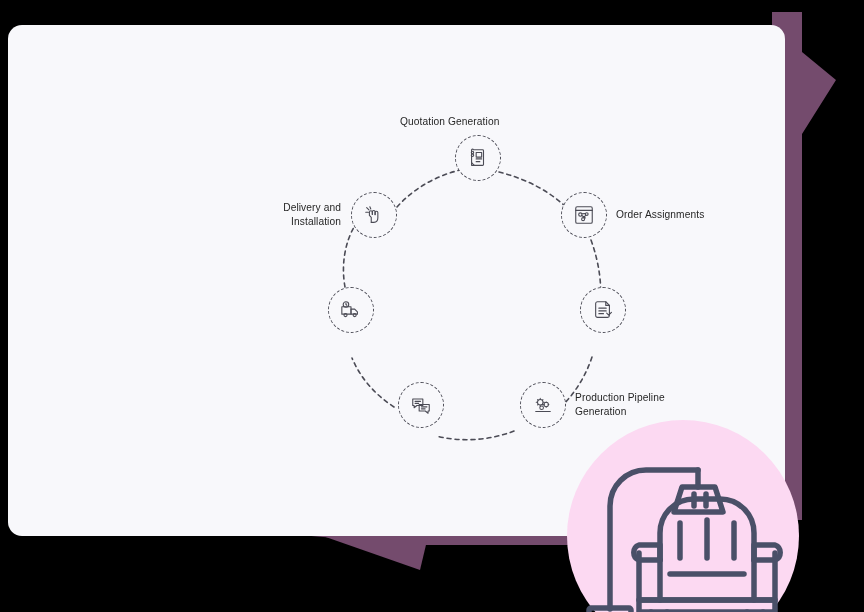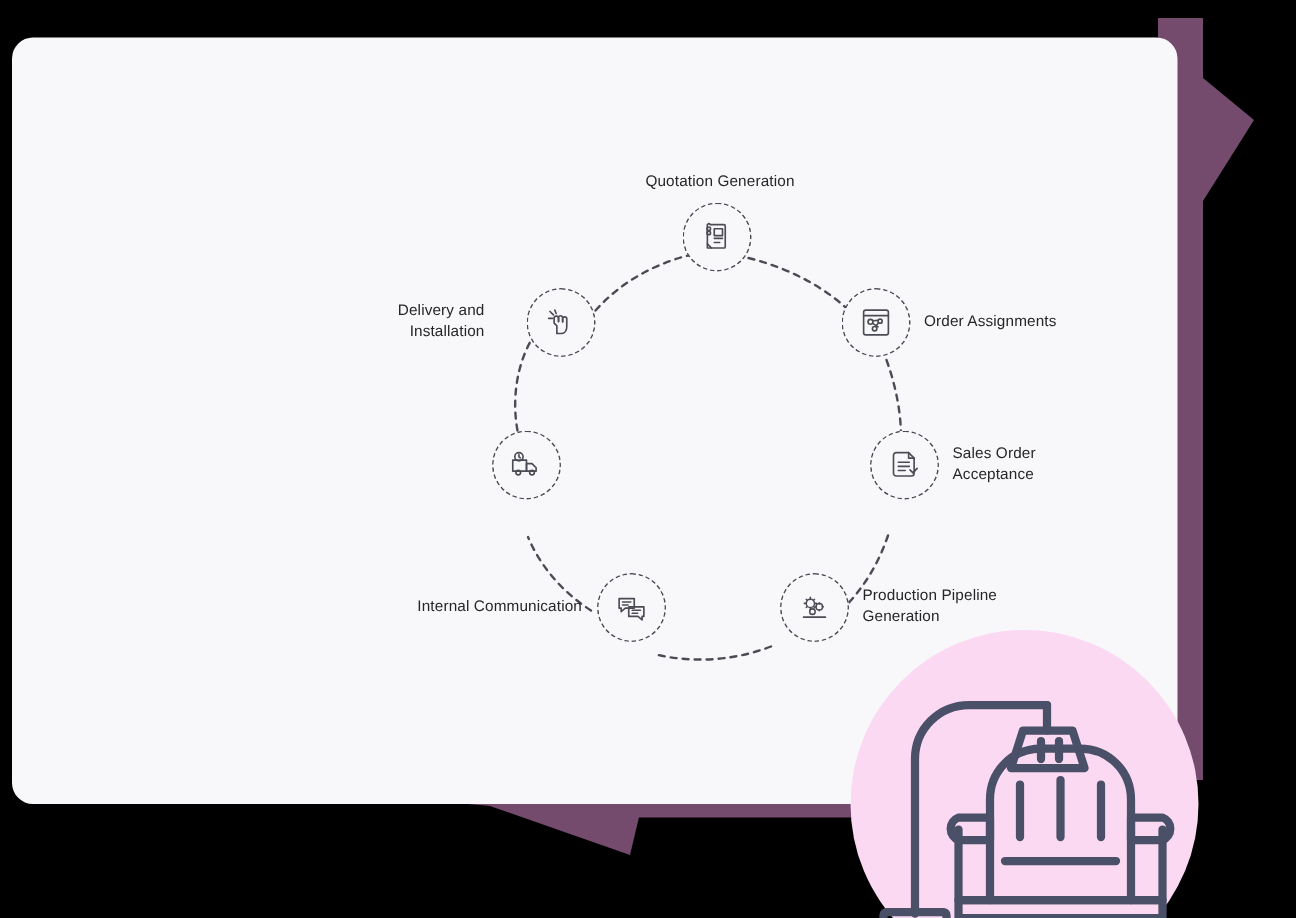--- a/index.html
+++ b/index.html
@@ -28,21 +28,21 @@
     display:flex;align-items:center;justify-content:center;
   }
   .node svg{display:block;}
 
   .node-label{
     position:absolute;font-size:10.2px;line-height:14px;color:#262626;
     letter-spacing:.1px;white-space:pre-line;
   }
   .lbl-right{text-align:left;}
   .lbl-left{text-align:right;}
-  .lbl-center{text-align:center;}
+  .lbl-center{}
 
   
   .pink-wrap{position:absolute;left:567px;top:420px;width:232px;height:232px;}
   .pink-circle{position:absolute;left:0;top:0;width:232px;height:232px;
     border-radius:50%;background:#FCD9F2;}
   .furniture{position:absolute;left:0;top:0;}
 </style>
 </head>
 <body>
 
@@ -96,22 +96,20 @@
     <div class="node-label lbl-right" style="left:608px;top:183px;width:160px;">Order Assignments</div>
 
     <div class="node" style="left:572px;top:262px;">
       <svg width="22" height="22" viewBox="0 0 24 24" fill="none" stroke="#4b4b55" stroke-width="1.2" stroke-linecap="round" stroke-linejoin="round">
         <path d="M6 3h9l4 4v11a2 2 0 0 1-2 2H6a2 2 0 0 1-2-2V5a2 2 0 0 1 2-2z"></path>
         <path d="M15 3v4h4"></path>
         <path d="M7.5 10h8M7.5 13h8M7.5 16h5"></path>
         <path d="M16 15.5l2.2 2.2 3-3.2"></path>
       </svg>
     </div>
-    <div class="node-label lbl-right" style="left:627px;top:271px;width:130px;">Sales Order
-Acceptance</div>
 
     <div class="node" style="left:512px;top:357px;">
       <svg width="22" height="22" viewBox="0 0 24 24" fill="none" stroke="#4b4b55" stroke-width="1.1" stroke-linecap="round" stroke-linejoin="round">
         <circle cx="9" cy="9" r="3"></circle>
         <circle cx="15.5" cy="11.5" r="2.4"></circle>
         <circle cx="10.5" cy="15" r="2"></circle>
         <path d="M9 4.6v1M9 12.4v1M4.6 9h1M12.4 9h1M6 6l.8.8M11.3 11.3l.8.8M12 6l-.8.8M6.7 11.3L6 12"></path>
         <path d="M15.5 8.6v.8M15.5 13.6v.8M12.6 11.5h.8M17.6 11.5h.8"></path>
         <path d="M4 19h16"></path>
       </svg>
@@ -120,42 +118,41 @@
 Generation</div>
 
     <div class="node" style="left:390px;top:357px;">
       <svg width="22" height="22" viewBox="0 0 24 24" fill="none" stroke="#4b4b55" stroke-width="1.2" stroke-linecap="round" stroke-linejoin="round">
         <path d="M3 5.5h11v7H7.5L4.5 15v-2.5H3z"></path>
         <path d="M5.5 8h6M5.5 10.2h4"></path>
         <path d="M10 11.5h11v7h-1.3V21l-3-2.5H10z"></path>
         <path d="M12.5 14h6M12.5 16.2h4"></path>
       </svg>
     </div>
-    <div class="node-label lbl-left" style="left:215px;top:373px;width:165px;">Internal Communication</div>
 
     <div class="node" style="left:320px;top:262px;">
       <svg width="22" height="22" viewBox="0 0 24 24" fill="none" stroke="#4b4b55" stroke-width="1.2" stroke-linecap="round" stroke-linejoin="round">
         <path d="M2 8.5h10v8H2z"></path>
         <path d="M12 11h4l3 3v2.5h-7z"></path>
         <circle cx="6" cy="17.5" r="1.7"></circle>
         <circle cx="16" cy="17.5" r="1.7"></circle>
         <circle cx="6.5" cy="6" r="3"></circle>
         <path d="M6.5 4.5V6l1 .8"></path>
       </svg>
     </div>
 
     <div class="node" style="left:343px;top:167px;">
       <svg width="22" height="22" viewBox="0 0 24 24" fill="none" stroke="#4b4b55" stroke-width="1.2" stroke-linecap="round" stroke-linejoin="round">
         <path d="M9 20v-5.5l-2-2V9a1.6 1.6 0 0 1 3.2 0v2.2"></path>
         <path d="M10.2 11.4V8.6a1.5 1.5 0 0 1 3 0v2.8"></path>
         <path d="M13.2 11.6V9.4a1.5 1.5 0 0 1 3 0V15c0 3-1.8 5-4.3 5H9"></path>
         <path d="M6.5 6.5L4 4M6 9H3M8.5 5.5L7.5 3"></path>
       </svg>
     </div>
-    <div class="node-label lbl-left" style="left:180px;top:176px;width:135px;">Delivery and
+    <div class="node-label lbl-left" style="left:198px;top:176px;width:135px;">Delivery and
 Installation</div>
 
   </div>
 
   <div class="pink-wrap">
     <div class="pink-circle"></div>
     <svg class="furniture" width="232" height="232" viewBox="0 0 232 232" fill="none" stroke="#4A5068" stroke-width="5.5" stroke-linecap="round" stroke-linejoin="round" xmlns="http://www.w3.org/2000/svg">
 
       <g>
         <path d="M43 189V86c0-20 16-36 36-36h52"></path>

